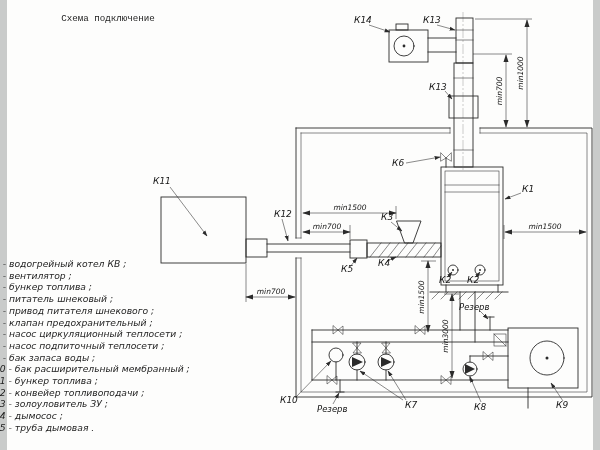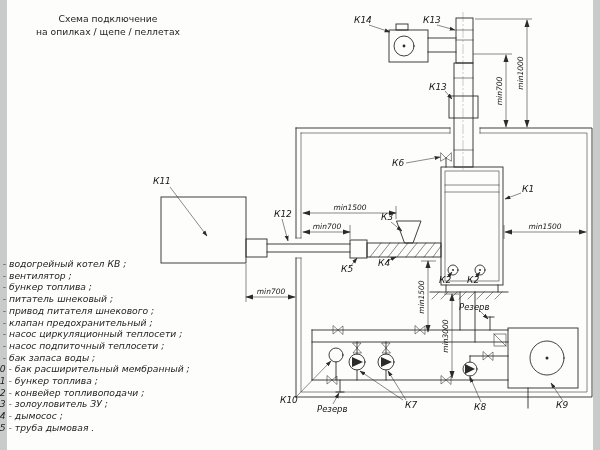--- a/index.html
+++ b/index.html
@@ -1,42 +1,41 @@
 <!DOCTYPE html>
 <html><head>
 <meta charset="utf-8">
 <style>
   html,body{margin:0;padding:0;background:#ffffff;}
   #stage{position:relative;width:600px;height:450px;background:#fdfdfc;overflow:hidden;
          font-family:"DejaVu Sans",sans-serif;}
   .edge{position:absolute;top:0;height:450px;width:7px;background:#c9cbca;}
   #edge-left{left:0;} #edge-right{right:0;}
   #title-block{position:absolute;left:18px;top:12px;width:180px;text-align:center;
-teki    font-style:italic;font-size:9.2px;line-height:13px;color:#1d1d1d;}
+teki    font-style:italic;font-size:9.2px;line-height:13px;color:#1d1d1d;font-family:Liberation Mono, monospace;}
   #legend-block{position:absolute;left:-6px;top:258px;font-style:italic;font-size:9.2px;
     line-height:11.7px;color:#1d1d1d;white-space:nowrap;}
   svg{position:absolute;left:0;top:0;}
   .ln{stroke:#2b2b2b;stroke-width:.9;fill:none;stroke-linecap:square;}
   .thin{stroke:#2b2b2b;stroke-width:.55;fill:none;}
   .cl{stroke:#9a9a9a;stroke-width:.5;fill:none;stroke-dasharray:10 2 2 2;}
   .solid{fill:#2b2b2b;stroke:none;}
   .lbl{font:italic 9px "DejaVu Sans",sans-serif;fill:#161616;}
   .note{font:italic 8.5px "DejaVu Sans",sans-serif;fill:#161616;}
   .dim{font:italic 7.5px "DejaVu Sans",sans-serif;fill:#161616;}
 </style>
 </head>
 <body>
 
 <div id="stage">
   <div class="edge" id="edge-left"></div>
   <div class="edge" id="edge-right"></div>
 
   <div id="title-block">
     <div>Схема подключение</div>
-    <div>на опилках / щепе / пеллетах</div>
   </div>
 
   <div id="legend-block">
     <div>1 - водогрейный котел КВ ;</div>
     <div>2 - вентилятор ;</div>
     <div>3 - бункер топлива ;</div>
     <div>4 - питатель шнековый ;</div>
     <div>5 - привод питателя шнекового ;</div>
     <div>6 - клапан предохранительный ;</div>
     <div>7 - насос циркуляционный теплосети ;</div>

